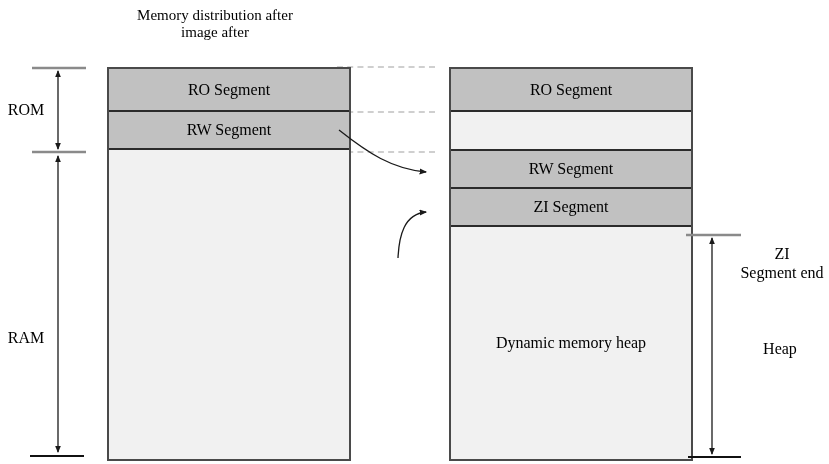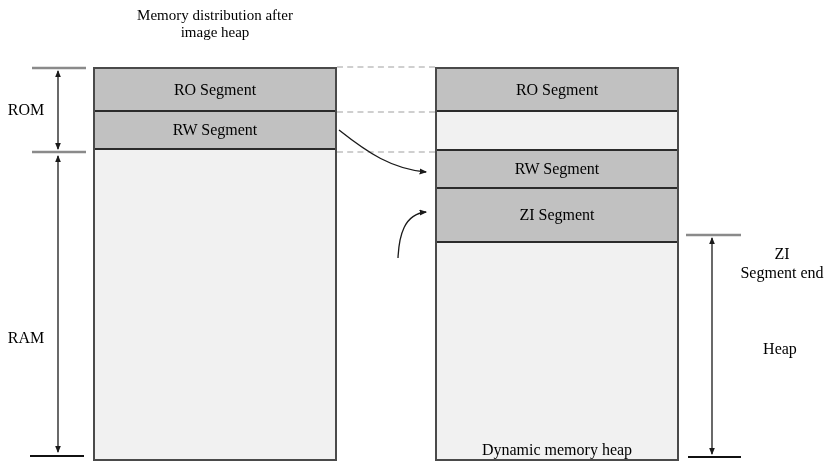--- a/index.html
+++ b/index.html
@@ -12,47 +12,47 @@
     position:relative; width:829px; height:464px; background:var(--page_bg);
     font-family:"Liberation Serif","DejaVu Serif",serif; color:var(--text);
     overflow:hidden;
   }
   .title{position:absolute; text-align:center; font-size:15px; line-height:17px;}
   .title-left{left:93px; top:7px; width:244px;}
   .title-right{left:435px; top:13px; width:244px;}
   .column{
     position:absolute; top:67px; width:244px; height:394px;
     border:2px solid var(--column_border); box-sizing:border-box;
-    display:flex; flex-direction:column; z-index:1; background:var(--segment_light);
+    display:flex; flex-direction:column; z-index:1; background:var(--segment_light);margin-left:14px;
   }
   .column-left{left:93px;}
   .column-right{left:435px;}
   .seg{
     display:flex; align-items:center; justify-content:center;
     font-size:16px; box-sizing:border-box; flex:0 0 auto;
   }
   .seg.gray{background:var(--segment_gray); border-bottom:2px solid var(--divider);}
   .seg.light{background:var(--segment_light);}
   .seg.bordered{border-bottom:2px solid var(--divider);}
-  .seg.grow{flex:1 1 auto;align-items:flex-end;}
+  .seg.grow{flex:1 1 auto;}
   .dash-link{
     position:absolute; left:337px; width:98px; height:0;
     border-top:2px dashed var(--dash); z-index:0;
   }
   .side-label{position:absolute; text-align:center; font-size:16px; line-height:19px;}
   .overlay{position:absolute; left:0; top:0; z-index:2; pointer-events:none;}
 </style>
 </head>
 <body>
 
 <div class="stage">
 
   <div class="title title-left">
     <div>Memory distribution after</div>
-    <div>image heap</div>
+    <div>image after</div>
   </div>
 
   <div class="dash-link" style="top:66px;"></div>
   <div class="dash-link" style="top:111px;"></div>
   <div class="dash-link" style="top:151px;"></div>
 
   <div class="column column-left">
     <div class="seg gray" style="height:43px;">
       <span>RO Segment</span>
     </div>
@@ -63,21 +63,21 @@
   </div>
 
   <div class="column column-right">
     <div class="seg gray" style="height:43px;">
       <span>RO Segment</span>
     </div>
     <div class="seg light bordered" style="height:39px;"></div>
     <div class="seg gray" style="height:38px;">
       <span>RW Segment</span>
     </div>
-    <div class="seg gray" style="height:54px;">
+    <div class="seg gray" style="height:38px;">
       <span>ZI Segment</span>
     </div>
     <div class="seg light grow">
       <span>Dynamic memory heap</span>
     </div>
   </div>
 
   <div class="side-label" style="left:4px; top:100px; width:44px;">ROM</div>
   <div class="side-label" style="left:4px; top:328px; width:44px;">RAM</div>
   <div class="side-label" style="left:738px; top:229px; width:88px;margin-top:15px;">

